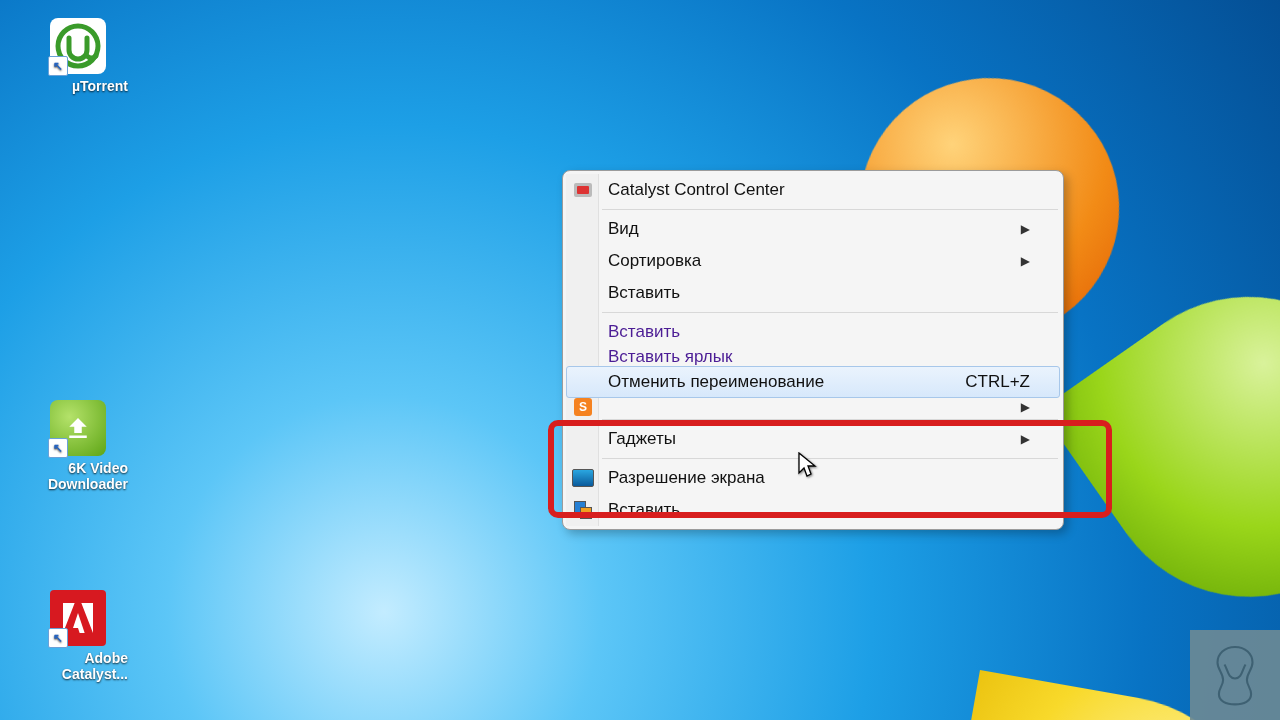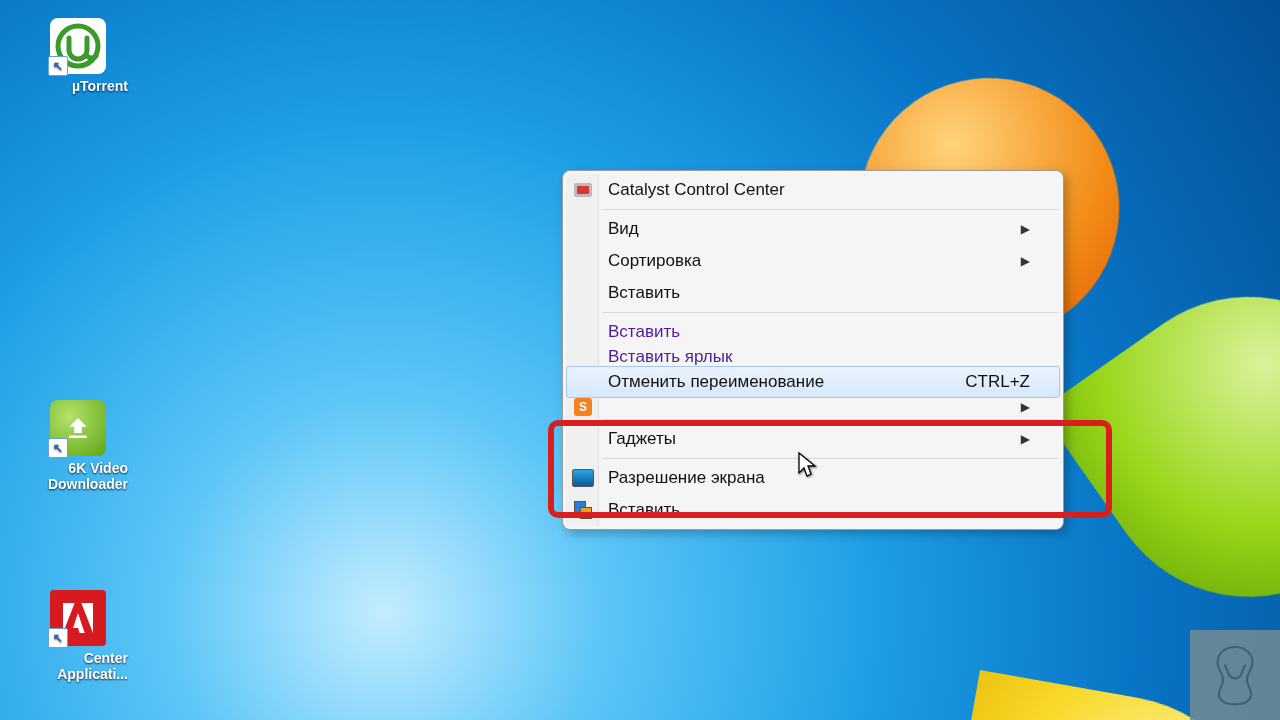--- a/index.html
+++ b/index.html
@@ -88,21 +88,21 @@
     <div>6K Video Downloader</div>
   </div>
 
   <div class="dicon" style="left:28px;top:590px">
     <div class="tile" style="background:#d71920;border-radius:4px">
       <svg viewBox="0 0 24 24" width="40" height="40">
           <path fill="#fff" d="M3 3h7L3 21V3zm18 0h-7l7 18V3zM12 9l4 12h-3l-1-3h-3l3-9z"></path>
         </svg>
       <span class="shortcut"></span>
     </div>
-    <div>Center Applicati...</div>
+    <div>Adobe Catalyst...</div>
   </div>
 
   <div class="ctx">
     <div class="gutter"></div>
 
     <div class="item">
       <span class="ico">
           <span class="ic-ati"></span>
         </span>
       <span>Catalyst Control Center</span>

